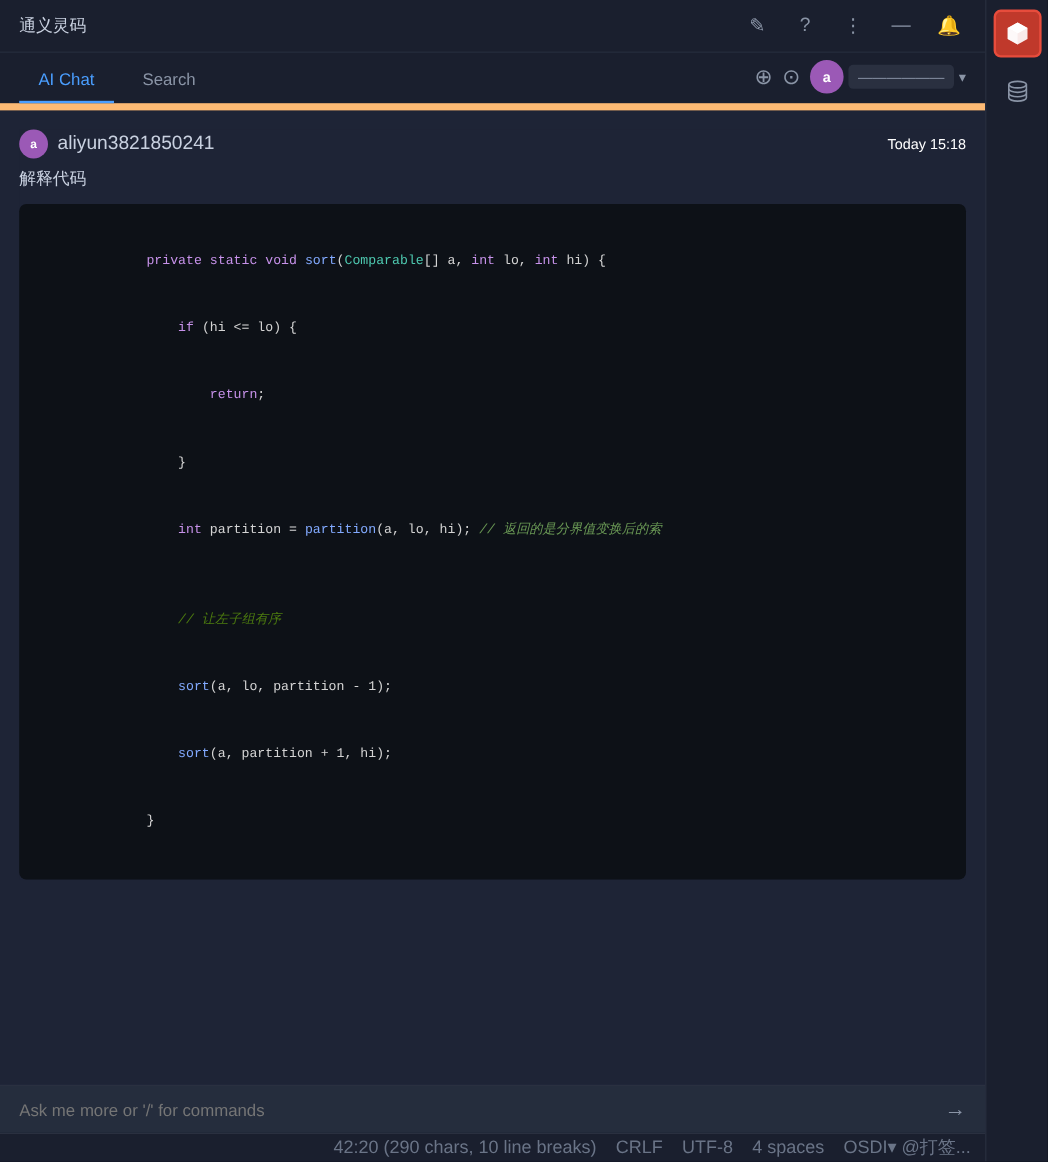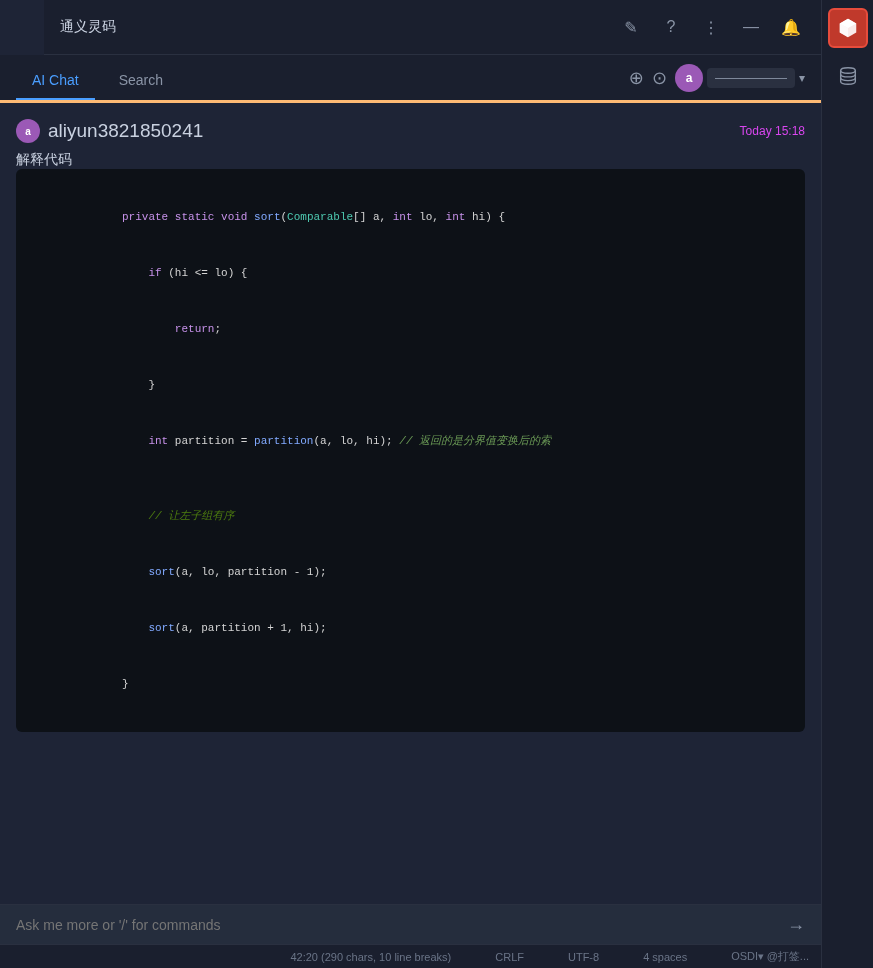--- a/index.html
+++ b/index.html
@@ -48,28 +48,27 @@
     .main-content {
       flex: 1;
       display: flex;
       flex-direction: column;
       background: #1e2436;
       overflow: hidden;
     }
 
     
     .top-bar {
-      height: 55px;
+      height: 44px;
       background: #1a1f2e;
       display: flex;
       align-items: center;
       padding: 0 16px;
       gap: 12px;
       border-bottom: 1px solid #2a3040;
-      margin-left: 44px;
     }
 
     .top-bar-title {
       color: #c9d1e0;
       font-size: 14px;
       font-weight: 500;
     }
 
     .top-bar-spacer { flex: 1; }
 
@@ -84,21 +83,21 @@
       justify-content: center;
     }
 
     
     .tabs {
       height: 48px;
       background: #1a1f2e;
       display: flex;
       align-items: flex-end;
       padding: 0 16px;
-      border-bottom: 3px solid #fdba74;
+      border-bottom: 6px solid #fdba74;
       gap: 0;
     }
 
     .tab {
       padding: 10px 16px;
       cursor: pointer;
       color: #8a94a6;
       font-size: 14px;
       border-bottom: 2px solid transparent;
       margin-right: 8px;
@@ -188,30 +187,31 @@
       display: flex;
       align-items: center;
       justify-content: center;
       color: white;
       font-size: 10px;
       font-weight: bold;
     }
 
     .msg-username {
       color: #c9d1e0;
-      font-size: 19px;
+      font-size: 16px;
     }
 
     .msg-time {
-      color: #d946ef;
+      color: #ffffff;
       font-size: 12px;
     }
 
     .msg-text {
       color: #c9d1e0;
+      margin-bottom: 12px;
       font-size: 14px;
     }
 
     
     .code-block {
       background: #0d1117;
       border-radius: 6px;
       padding: 20px 40px;
       font-family: 'Consolas', 'Courier New', monospace;
       font-size: 11px;
@@ -260,22 +260,21 @@
       display: flex;
       align-items: center;
       justify-content: flex-end;
       padding: 0 12px;
       gap: 16px;
       border-top: 1px solid #2a3040;
     }
 
     .status-item {
       color: #6a7487;
-      font-size: 11px;
-      margin-left: 28px;
+      font-size: 15px;
     }
 
     
     .chat-area::-webkit-scrollbar { width: 4px; }
     .chat-area::-webkit-scrollbar-thumb { background: #3a4356; border-radius: 2px; }
     .chat-area::-webkit-scrollbar-track { background: transparent; }
   </style>
 </head>
 <body>
 

